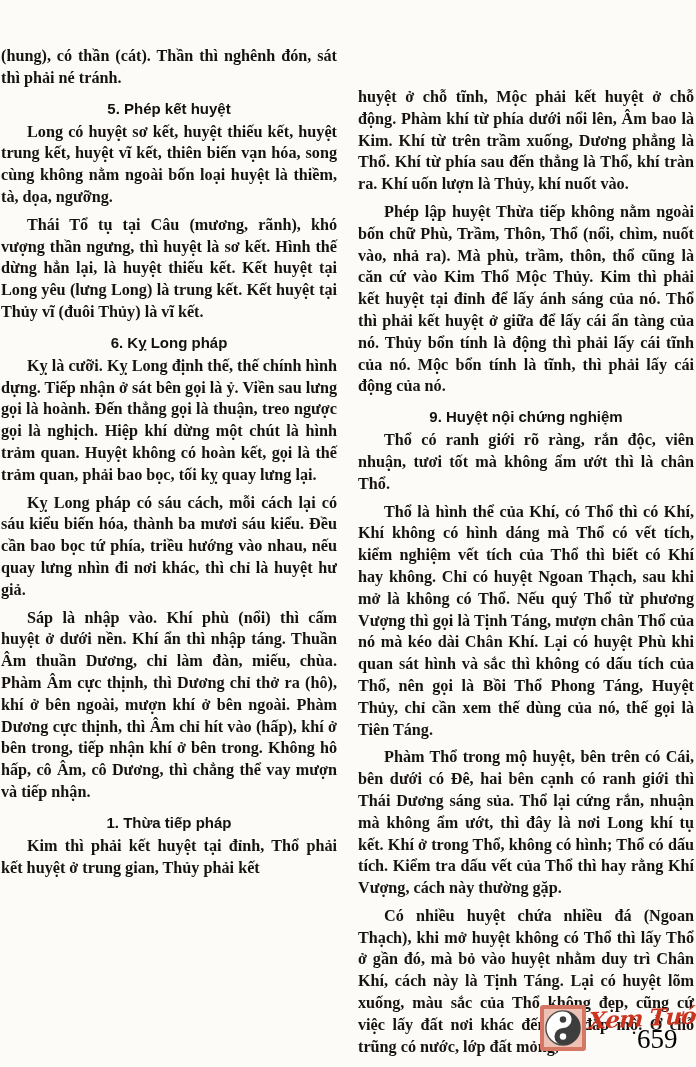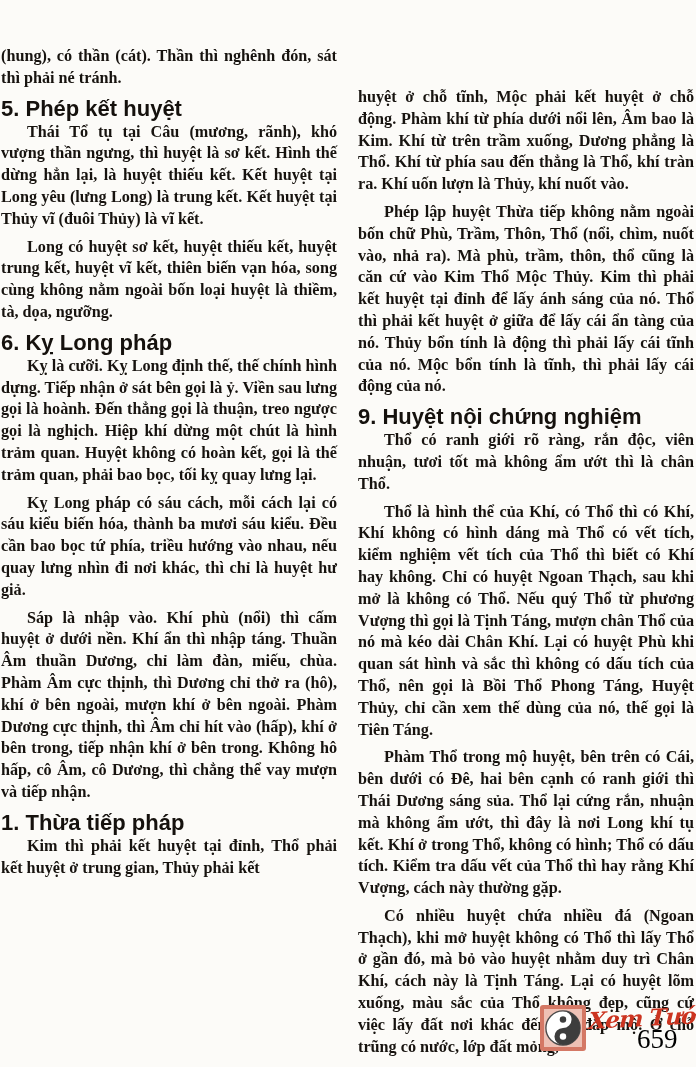--- a/index.html
+++ b/index.html
@@ -25,22 +25,23 @@
   .col.left{left:1px;width:336px;}
   .col.right{left:358px;width:336px;margin-top:41px;}
   p.body{
     margin:0 0 6px 0;
     text-indent:26px;
   }
   p.body.noindent{text-indent:0;}
   h2.heading{
     font-family:"Liberation Sans","DejaVu Sans",sans-serif;
     font-weight:700;
-    font-size:22px;
+    font-size:15px;
     line-height:26px;
+    text-align:center;
     color:#15110d;
     margin:0;
   }
   .h5{margin:36px 0 20px 0;}
   .h6{margin:24px 0 14px 0;}
   .h7{margin:26px 0 12px 0;}
   .h8{margin:30px 0 16px 0;}
   .h9{margin:38px 0 16px 0;}
   .watermark{
     position:absolute;
@@ -79,22 +80,22 @@
 </style>
 </head>
 <body>
 
 <div class="page">
 
   <div class="col left">
     <p class="body noindent">(hung), có thần (cát). Thần thì nghênh đón, sát thì phải né tránh.</p>
 
     <h2 class="heading h5">5. Phép kết huyệt</h2>
+    <p class="body">Long có huyệt sơ kết, huyệt thiếu kết, huyệt trung kết, huyệt vĩ kết, thiên biến vạn hóa, song cùng không nằm ngoài bốn loại huyệt là thiềm, tà, dọa, ngưỡng.</p>
     <p class="body">Thái Tổ tụ tại Câu (mương, rãnh), khó vượng thần ngưng, thì huyệt là sơ kết. Hình thế dừng hẳn lại, là huyệt thiếu kết. Kết huyệt tại Long yêu (lưng Long) là trung kết. Kết huyệt tại Thủy vĩ (đuôi Thủy) là vĩ kết.</p>
-    <p class="body">Long có huyệt sơ kết, huyệt thiếu kết, huyệt trung kết, huyệt vĩ kết, thiên biến vạn hóa, song cùng không nằm ngoài bốn loại huyệt là thiềm, tà, dọa, ngưỡng.</p>
 
     <h2 class="heading h6">6. Kỵ Long pháp</h2>
     <p class="body">Kỵ là cưỡi. Kỵ Long định thế, thế chính hình dựng. Tiếp nhận ở sát bên gọi là ỷ. Viền sau lưng gọi là hoành. Đến thẳng gọi là thuận, treo ngược gọi là nghịch. Hiệp khí dừng một chút là hình trảm quan. Huyệt không có hoàn kết, gọi là thế trảm quan, phải bao bọc, tối kỵ quay lưng lại.</p>
     <p class="body">Kỵ Long pháp có sáu cách, mỗi cách lại có sáu kiểu biến hóa, thành ba mươi sáu kiểu. Đều cần bao bọc tứ phía, triều hướng vào nhau, nếu quay lưng nhìn đi nơi khác, thì chỉ là huyệt hư giả.</p>
 
     <p class="body">Sáp là nhập vào. Khí phù (nổi) thì cấm huyệt ở dưới nền. Khí ẩn thì nhập táng. Thuần Âm thuần Dương, chỉ làm đàn, miếu, chùa. Phàm Âm cực thịnh, thì Dương chỉ thở ra (hô), khí ở bên ngoài, mượn khí ở bên ngoài. Phàm Dương cực thịnh, thì Âm chỉ hít vào (hấp), khí ở bên trong, tiếp nhận khí ở bên trong. Không hô hấp, cô Âm, cô Dương, thì chẳng thể vay mượn và tiếp nhận.</p>
 
     <h2 class="heading h8">1. Thừa tiếp pháp</h2>
     <p class="body">Kim thì phải kết huyệt tại đỉnh, Thổ phải kết huyệt ở trung gian, Thủy phải kết</p>
   </div>

